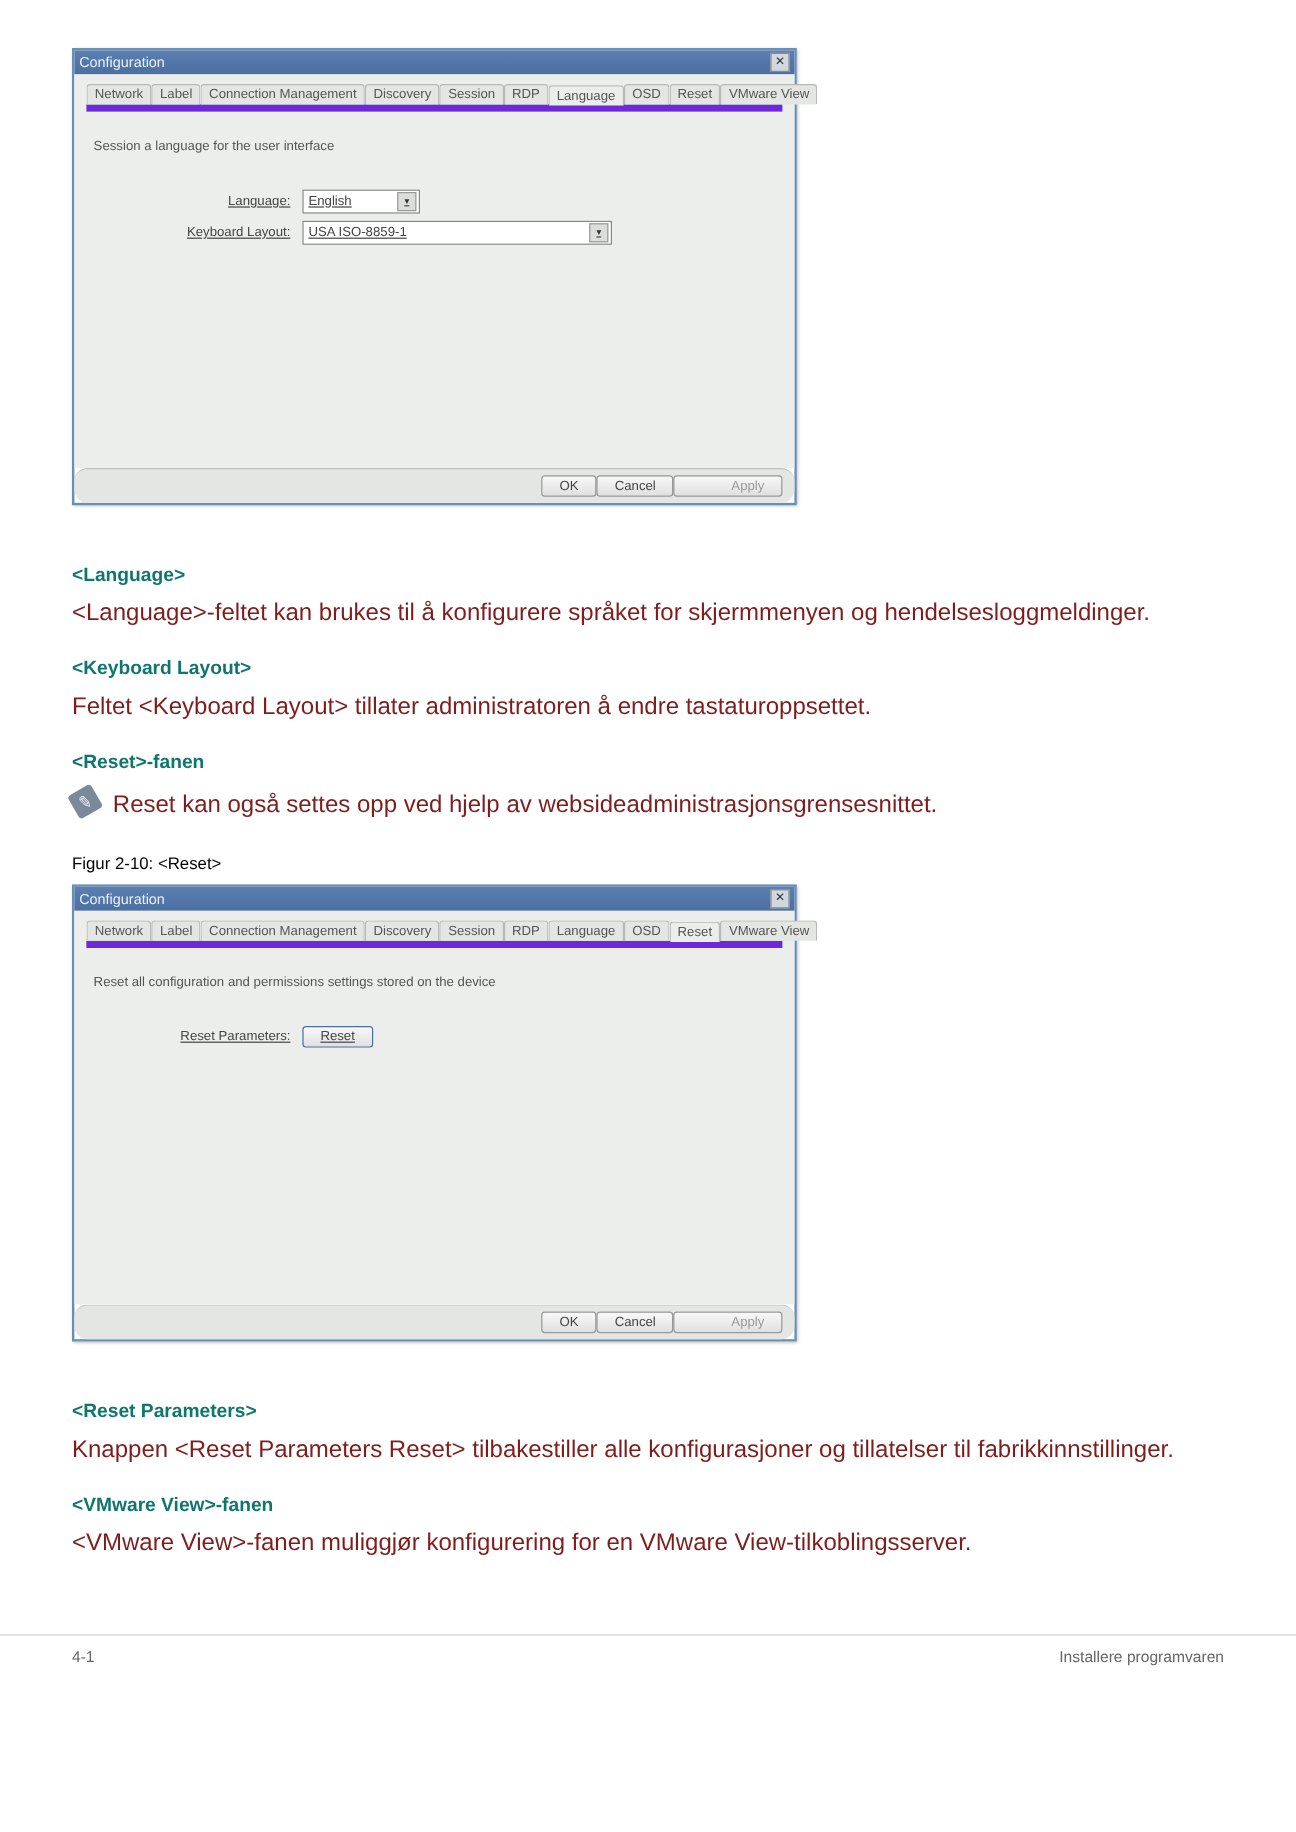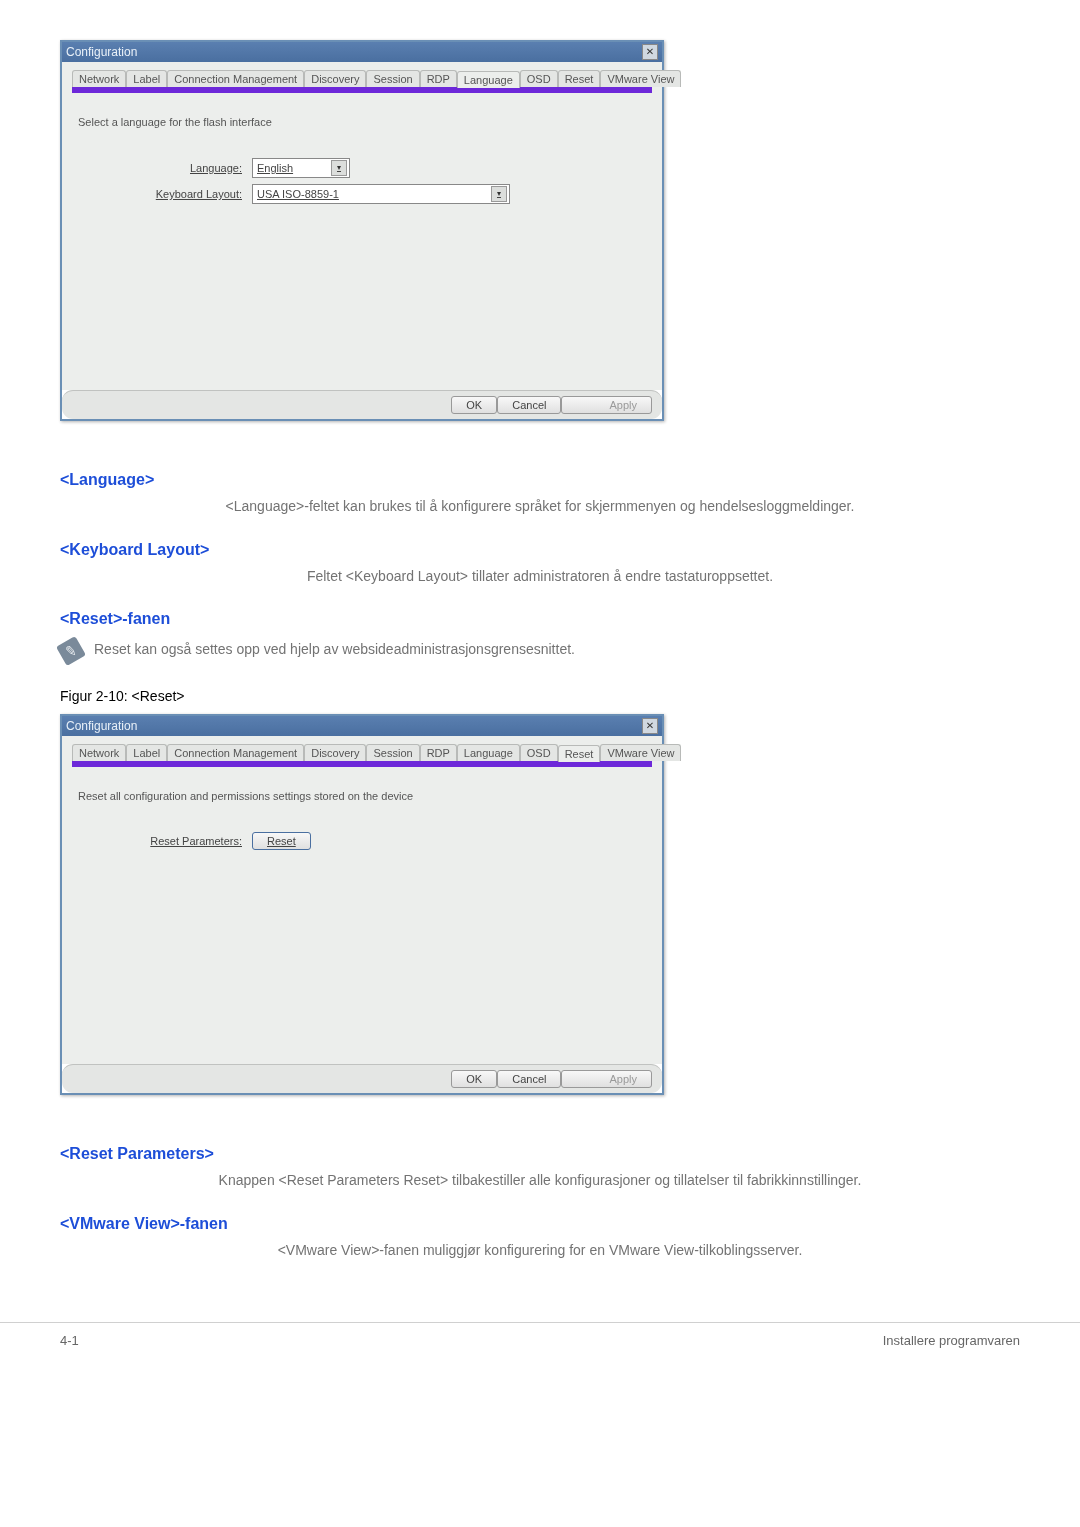--- a/index.html
+++ b/index.html
@@ -131,29 +131,28 @@
     border: 1px solid #4a6fa0;
     background: linear-gradient(to bottom, #f8f8f8, #e0e0e0);
     font-size: 11px;
     padding: 2px 14px;
     border-radius: 3px;
     color: #444;
   }
   h3.sec {
     font-size: 16px;
     font-weight: bold;
-    color: #1d4ed8;
+    color: #0f766e;
     margin: 24px 0 8px 0;
   }
   p.body {
-    font-size: 14px;
-    color: #737373;
+    font-size: 20px;
+    color: #7f1d1d;
     margin: 4px 0 18px 0;
     line-height: 1.4;
-    text-align: center;
   }
   .note-row {
     display: flex;
     align-items: flex-start;
     gap: 12px;
     margin: 12px 0 20px 0;
   }
   .note-icon {
     width: 22px;
     height: 22px;
@@ -199,21 +198,21 @@
         <div class="tab">Label</div>
         <div class="tab">Connection Management</div>
         <div class="tab">Discovery</div>
         <div class="tab">Session</div>
         <div class="tab">RDP</div>
         <div class="tab active">Language</div>
         <div class="tab">OSD</div>
         <div class="tab">Reset</div>
         <div class="tab">VMware View</div>
       </div>
-      <div class="tab-instruction">Select a language for the flash interface</div>
+      <div class="tab-instruction">Session a language for the user interface</div>
 
       <div class="formrow">
         <div class="formlabel">Language:</div>
         <div class="dropdown" style="width:90px">
           <span>English</span>
           <div class="dropbtn">▾</div>
         </div>
       </div>
       <div class="formrow">
         <div class="formlabel">Keyboard Layout:</div>

